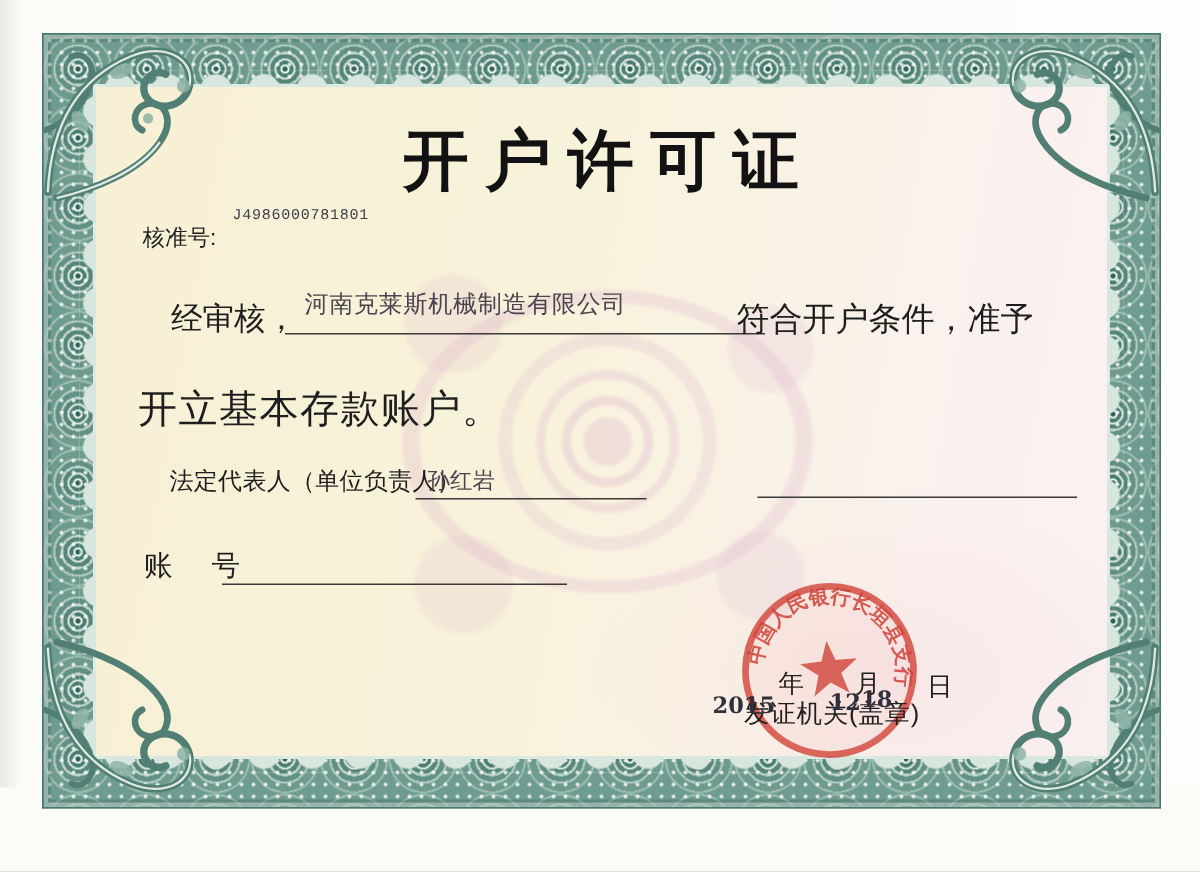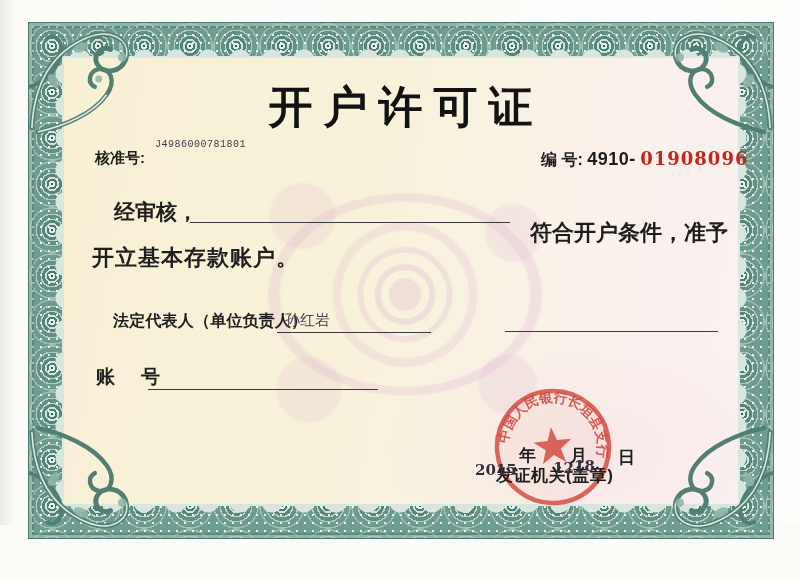--- a/index.html
+++ b/index.html
@@ -63,34 +63,34 @@
       radial-gradient(circle at 20% 82%, rgba(206,148,198,.12) 0 9%, transparent 10%),
       radial-gradient(circle at 82% 80%, rgba(206,148,198,.12) 0 8%, transparent 9%);
     filter: blur(.7px);
   }
 
   
   .t { position:absolute; z-index:5; color:#1c1c1c; white-space:nowrap; }
   .title { left:258px; top:78px; width:296px; text-align:center;
     font-family:"DejaVu Serif","Liberation Serif",serif; font-size:44px; font-weight:900;
     letter-spacing:11px; color:#121212; }
-  .lbl { font-weight:700; color:#1e1e1e; }
+  .lbl { font-weight:400; color:#1e1e1e; }
   .fill { font-family:"DejaVu Serif","Liberation Serif",serif; color:#4a4450; }
   .uline { position:absolute; z-index:4; border-bottom:1.6px solid #3a3a3a; }
 
   .approval-label { left:95px; top:149px; font-size:15px; }
   .approval-value { left:155px; top:139px; font-size:10px; letter-spacing:.5px; color:#3d3d49;font-family:Liberation Mono, monospace; }
   .serial { left:541px; top:148px; font-size:16px; }
   .serial .num { font-size:18px; font-weight:600; letter-spacing:.5px; }
   .serial .red { color:#c2271c; font-family:"DejaVu Serif","Liberation Serif",serif; font-weight:700; letter-spacing:1px; }
 
   .audit-prefix { left:114px; top:198px; font-size:21px; }
   .company { left:203px; top:193px; font-size:16px; letter-spacing:.5px; }
-  .audit-suffix { left:530px; top:198px; font-size:22px;margin-top:20px; }
-  .audit-line2 { left:92px; top:243px; font-size:22px; letter-spacing:1px; }
+  .audit-suffix { left:491px; top:198px; font-size:22px; }
+  .audit-line2 { left:92px; top:255px; font-size:26px; letter-spacing:1px; }
 
   .legal-label { left:113px; top:311px; font-size:16px; letter-spacing:.2px; }
   .legal-value { left:285px; top:311px; font-size:15px; }
   .bank-label { left:440px; top:307px; font-size:20px; }
   .bank-value { left:524px; top:306px; font-size:15px; letter-spacing:.5px; }
 
   .account-label { left:96px; top:364px; font-size:19px; }
   .account-label .gap { display:inline-block; width:26px; }
   .account-value { left:157px; top:361px; font-size:16px; letter-spacing:1.2px; }
 
@@ -181,27 +181,23 @@
       <circle cx="100" cy="40" r="4.5"></circle>
     </g>
   </svg>
 
   <div class="watermark"></div>
 
   <div class="t title">开户许可证</div>
 
   <div class="t lbl approval-label">核准号:</div>
   <div class="t fill approval-value">J4986000781801</div>
-  <div class="t serial">
-    <span class="lbl">编 号:</span>
-    <span class="num">4910-</span>
-    <span class="num red">01908096</span>
-  </div>
 
   <div class="t lbl audit-prefix">经审核，</div>
+  <div class="t fill company">河南克莱斯机械制造有限公司</div>
   <div class="uline" style="left:190px; top:200px; width:320px; height:23px;"></div>
   <div class="t lbl audit-suffix">符合开户条件，准予</div>
   <div class="t lbl audit-line2">开立基本存款账户。</div>
 
   <div class="t lbl legal-label">法定代表人（单位负责人）</div>
   <div class="t fill legal-value">孙红岩</div>
   <div class="uline" style="left:277px; top:310px; width:154px; height:23px;"></div>
   <div class="uline" style="left:505px; top:309px; width:213px; height:23px;"></div>
 
   <div class="t lbl account-label">

